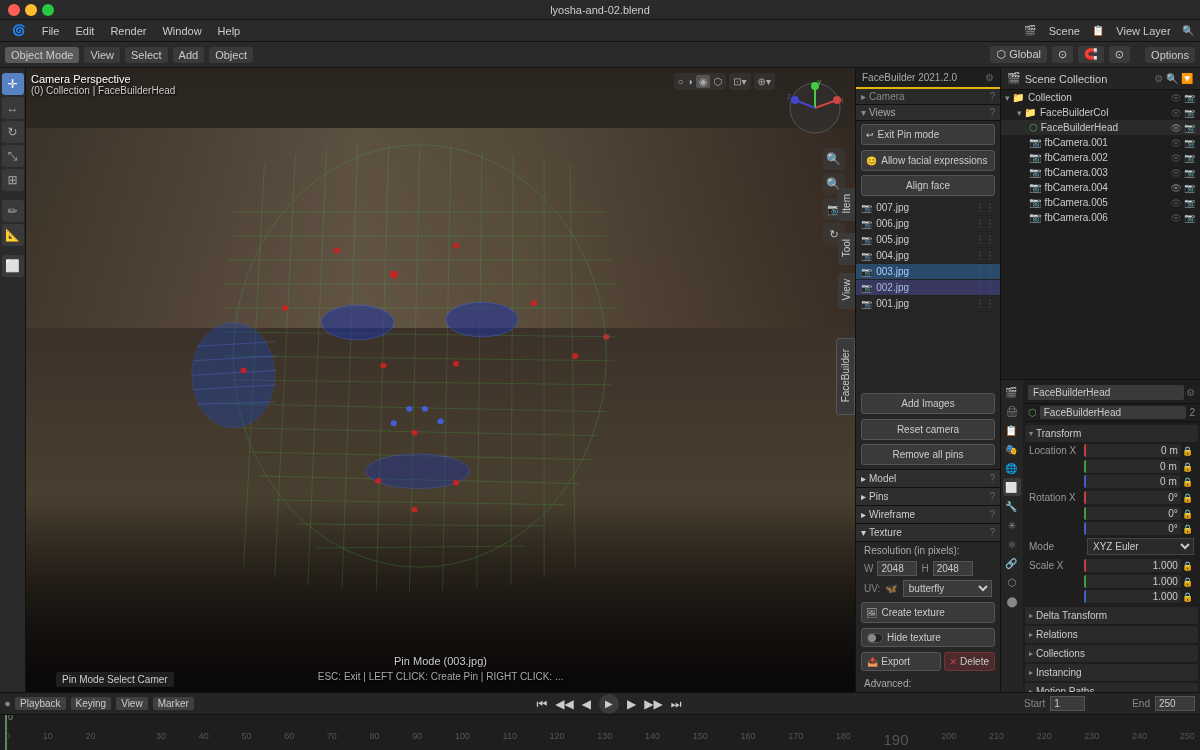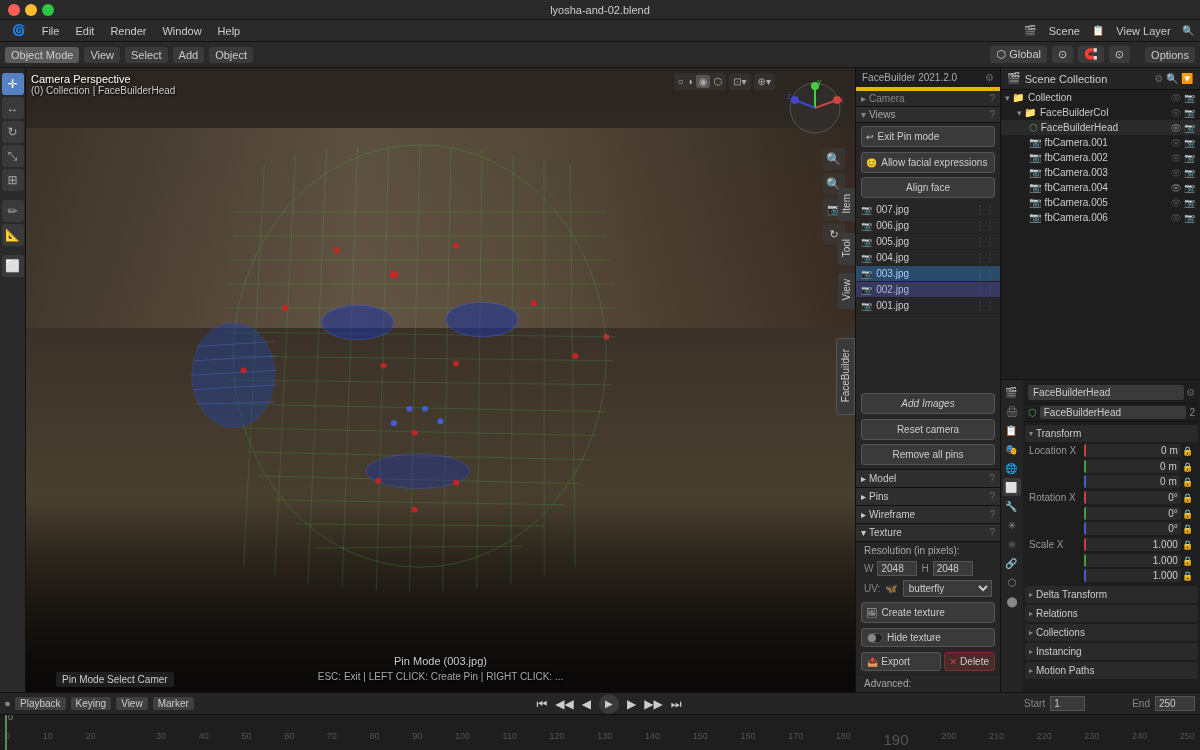--- a/index.html
+++ b/index.html
@@ -252,21 +252,21 @@
       </div>
 
       <div style="position:absolute; bottom:25px; left:50%; transform:translateX(-50%); font-size:11px; color:#ccc; text-shadow:1px 1px 2px #000;">Pin Mode (003.jpg)</div>
       <div style="position:absolute; bottom:10px; left:50%; transform:translateX(-50%); font-size:10px; color:#aaa; text-shadow:1px 1px 2px #000; white-space:nowrap;">ESC: Exit | LEFT CLICK: Create Pin | RIGHT CLICK: ...</div>
       <div style="position:absolute; bottom:5px; left:30px; font-size:10px; color:#ccc; background:#33333388; padding:2px 6px; border-radius:2px;">Pin Mode Select Camer</div>
     </div>
   </div>
 
   <div style="width:145px; background:#262626; border-left:1px solid #111; display:flex; flex-direction:column; overflow:hidden;">
 
-    <div style="padding:4px 6px; background:#1e1e1e; font-size:10px; color:#aaa; border-bottom:4px solid #eab308; display:flex; align-items:flex-end; justify-content:space-between;">
+    <div style="padding:4px 6px; background:#1e1e1e; font-size:10px; color:#aaa; border-bottom:2px solid #eab308; display:flex; align-items:flex-end; justify-content:space-between;">
       <span>FaceBuilder 2021.2.0</span>
       <span style="cursor:pointer; color:#666;">⚙</span>
     </div>
 
     <div style="padding:2px 5px; background:#2a2a2a; font-size:10px; color:#888; display:flex; align-items:center; gap:3px; border-bottom:1px solid #111;">
       <span style="color:#888;">▸</span>
       <span>Camera</span>
       <span style="margin-left:auto; color:#666;">?</span>
     </div>
 
@@ -336,21 +336,21 @@
         <span style="margin-left:auto; color:#4455aa;">⋮⋮</span>
       </div>
 
       <div style="padding:2px 5px; display:flex; align-items:center; gap:4px; font-size:10px; border-bottom:1px solid #222; cursor:pointer;">
         <span style="color:#888; font-size:9px;">📷</span>
         <span>001.jpg</span>
         <span style="margin-left:auto; color:#555;">⋮⋮</span>
       </div>
     </div>
 
-    <div style="margin:3px 5px;font-style:italic;">
+    <div style="margin:3px 5px;">
       <div style="padding:4px; background:#3a3a3a; border:1px solid #555; border-radius:3px; font-size:10px; color:#ccc; cursor:pointer; text-align:center;">
         <span>Add Images</span>
       </div>
     </div>
 
     <div style="margin:2px 5px;">
       <div style="padding:4px; background:#3a3a3a; border:1px solid #555; border-radius:3px; font-size:10px; color:#ccc; cursor:pointer; text-align:center;">
         <span>Reset camera</span>
       </div>
     </div>
@@ -582,20 +582,26 @@
           </div>
           <div style="padding:1px 4px 1px 59px; display:flex; align-items:center; font-size:10px;">
             <div style="flex:1; background:#2a2a2a; color:#ccc; padding:1px 3px; border-radius:2px; text-align:right; font-size:10px; border-left:2px solid #40a040;">0°</div>
             <span style="color:#555; margin-left:2px; font-size:9px;">🔒</span>
           </div>
           <div style="padding:1px 4px 1px 59px; display:flex; align-items:center; font-size:10px;">
             <div style="flex:1; background:#2a2a2a; color:#ccc; padding:1px 3px; border-radius:2px; text-align:right; font-size:10px; border-left:2px solid #4060c8;">0°</div>
             <span style="color:#555; margin-left:2px; font-size:9px;">🔒</span>
           </div>
 
+          <div style="padding:2px 4px; display:flex; align-items:center; font-size:10px; gap:3px;">
+            <span style="color:#999; width:55px;">Mode</span>
+            <select style="flex:1; background:#2a2a2a; border:1px solid #444; color:#ccc; padding:1px; font-size:10px;">
+              <option>XYZ Euler</option>
+            </select>
+          </div>
 
           <div style="padding:2px 4px; display:flex; align-items:center; font-size:10px;">
             <span style="color:#999; width:55px;">Scale X</span>
             <div style="flex:1; background:#2a2a2a; color:#ccc; padding:1px 3px; border-radius:2px; text-align:right; font-size:10px; border-left:2px solid #c84040;">1.000</div>
             <span style="color:#555; margin-left:2px; font-size:9px;">🔒</span>
           </div>
           <div style="padding:1px 4px 1px 59px; display:flex; align-items:center; font-size:10px;">
             <div style="flex:1; background:#2a2a2a; color:#ccc; padding:1px 3px; border-radius:2px; text-align:right; font-size:10px; border-left:2px solid #40a040;">1.000</div>
             <span style="color:#555; margin-left:2px; font-size:9px;">🔒</span>
           </div>

